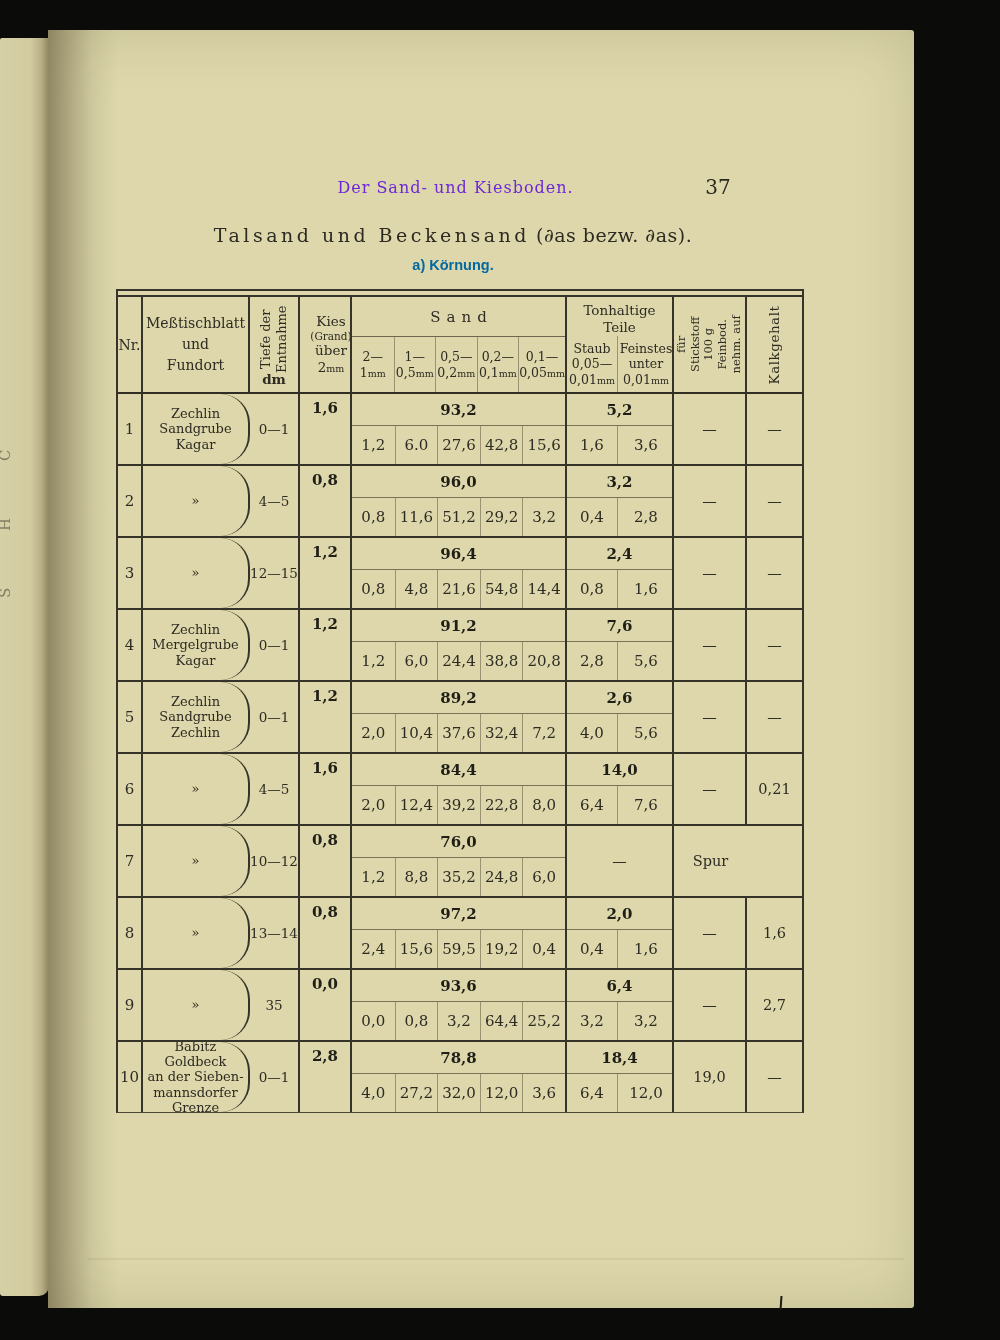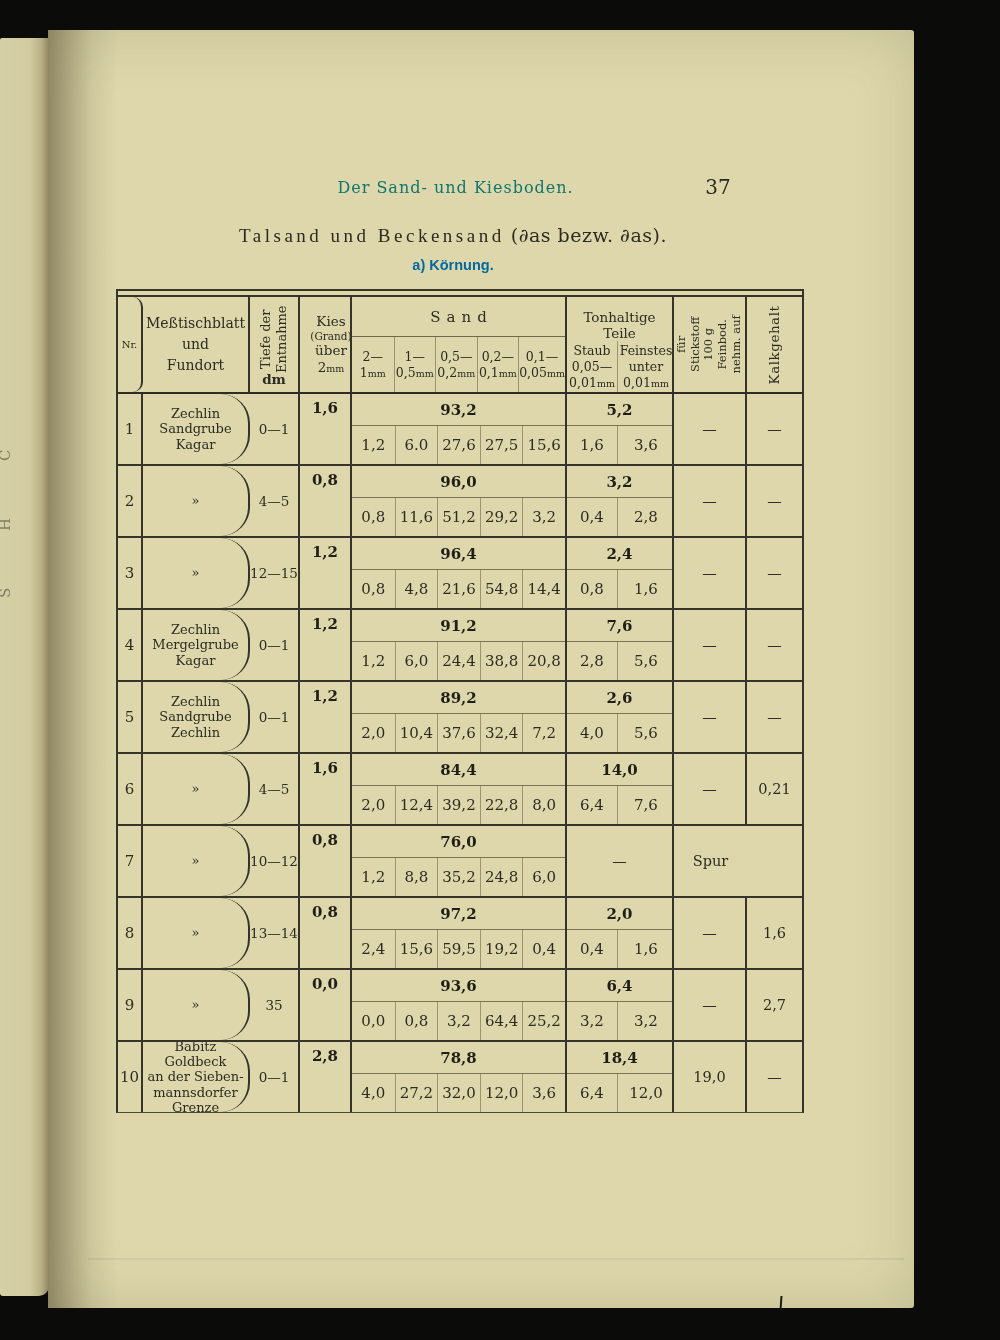--- a/index.html
+++ b/index.html
@@ -13,57 +13,57 @@
              font-size:15px;letter-spacing:26px;color:#6f6a52;opacity:.8;white-space:nowrap;}
   
   .page{position:absolute;left:48px;top:30px;width:866px;height:1278px;background:#ddd7ab;
         box-shadow:inset 0 0 60px rgba(80,70,40,.18);border-radius:0 3px 3px 0;}
   .gutter-shade{position:absolute;left:0;top:0;bottom:0;width:70px;pointer-events:none;
         background:linear-gradient(90deg,rgba(92,83,52,.55) 0%,rgba(92,83,52,.28) 26px,rgba(92,83,52,.10) 44px,rgba(92,83,52,0) 70px);}
   .crease{position:absolute;left:40px;right:10px;top:1228px;height:2px;background:rgba(60,55,30,.07);}
   .tick-mark{position:absolute;left:732px;top:1266px;width:2px;height:14px;background:#1d1c14;transform:rotate(4deg);}
 
   .running-head{position:absolute;left:265px;top:148px;width:285px;text-align:center;
-        font-size:16px;letter-spacing:1px;color:#0f766e;}
+        font-size:16px;letter-spacing:1px;color:#6d28d9;}
   .page-number{position:absolute;left:648px;top:145px;width:44px;text-align:center;
         font-size:20px;color:#2a281f;}
   .title-line{position:absolute;left:120px;top:194px;width:570px;text-align:center;font-size:19px;color:#2c2a21;}
-  .title-main{letter-spacing:3.5px;font-family:Liberation Serif, serif;}
+  .title-main{letter-spacing:3.5px;}
   .title-note{letter-spacing:.5px;}
   .subtitle{position:absolute;left:255px;top:227px;width:300px;text-align:center;
         font-family:"Liberation Sans","DejaVu Sans",sans-serif;font-weight:700;font-size:14.5px;color:#0369a1;}
 
   
   .grain-table{position:absolute;left:68px;top:259px;width:684px;
         border:2px solid #35332a;border-bottom:1.5px solid #4b4836;background:rgba(0,0,0,0);}
   .toprule{height:4px;border-bottom:2px solid #35332a;}
   .thead,.trow{display:grid;grid-template-columns:25px 107px 50px 52px 215px 107px 73px 55px;}
   .thead{height:95px;border-bottom:2.5px solid #2f2d24;}
   .trow{height:70px;border-bottom:2px solid #35332a;}
   .trow:last-child{border-bottom:none;}
   .c{box-sizing:border-box;border-right:2px solid #35332a;position:relative;overflow:hidden;}
   .c:last-child{border-right:none;}
   .cen{display:flex;align-items:center;justify-content:center;text-align:center;}
   .pre{white-space:pre-line;}
 
   
-  .h-nr{font-size:10px;border-radius:10px;}
+  .h-nr{font-size:14px;}
   .h-fundort{font-size:14px;line-height:1.5;}
   .h-kies{font-size:13.5px;line-height:1.25;display:flex;flex-direction:column;align-items:center;justify-content:center;padding-left:12px;}
   .h-kies .small{font-size:10.5px;line-height:1.15;}
   .rotwrap{display:flex;align-items:center;justify-content:center;height:100%;}
   .rot{transform:rotate(-90deg);white-space:pre-line;text-align:center;}
   .h-tiefe .rot{font-size:13px;line-height:1.25;margin-top:-10px;}
   .h-tiefe .unit{position:absolute;bottom:5px;left:0;right:0;text-align:center;font-size:13.5px;font-weight:700;}
   .h-abs .rot{font-size:11.5px;line-height:1.2;}
   .h-kalk .rot{font-size:13.5px;letter-spacing:.5px;}
   .grp{display:flex;flex-direction:column;}
   .grp-top{flex:0 0 39px;display:flex;align-items:center;justify-content:center;}
   .sand-label{font-size:15px;letter-spacing:6px;padding-left:6px;}
-  .ton-label{font-size:13.5px;line-height:1.2;text-align:center;white-space:pre-line;padding-top:12px;}
+  .ton-label{font-size:13.5px;line-height:1.2;text-align:center;white-space:pre-line;padding-top:4px;}
   .sand-rule{border-bottom:1px solid #6e6750;}
   .grp-bot{flex:1;display:grid;}
   .cols5{grid-template-columns:repeat(5,1fr);}
   .cols2{grid-template-columns:50px 57px;}
   .grp-bot>div{display:flex;flex-direction:column;align-items:center;justify-content:center;
         font-size:12.5px;line-height:1.25;text-align:center;}
   .grp-bot>div+div{border-left:1px solid #9b9272;}
   .unit-mm{font-size:9.5px;}
   .sub3{font-size:12.5px;line-height:1.2;}
 
@@ -194,21 +194,21 @@
     <div class="c cen d-tiefe">0—1</div>
     <div class="c d-kies">
               <span>1,6</span>
             </div>
     <div class="c d-grp">
       <div class="d-total">93,2</div>
       <div class="d-parts cols5">
         <div>1,2</div>
         <div>6.0</div>
         <div>27,6</div>
-        <div>27,5</div>
+        <div>42,8</div>
         <div>15,6</div>
       </div>
     </div>
     <div class="c d-grp">
       <div class="d-total">5,2</div>
       <div class="d-parts cols2">
         <div>1,6</div>
         <div>3,6</div>
       </div>
     </div>

